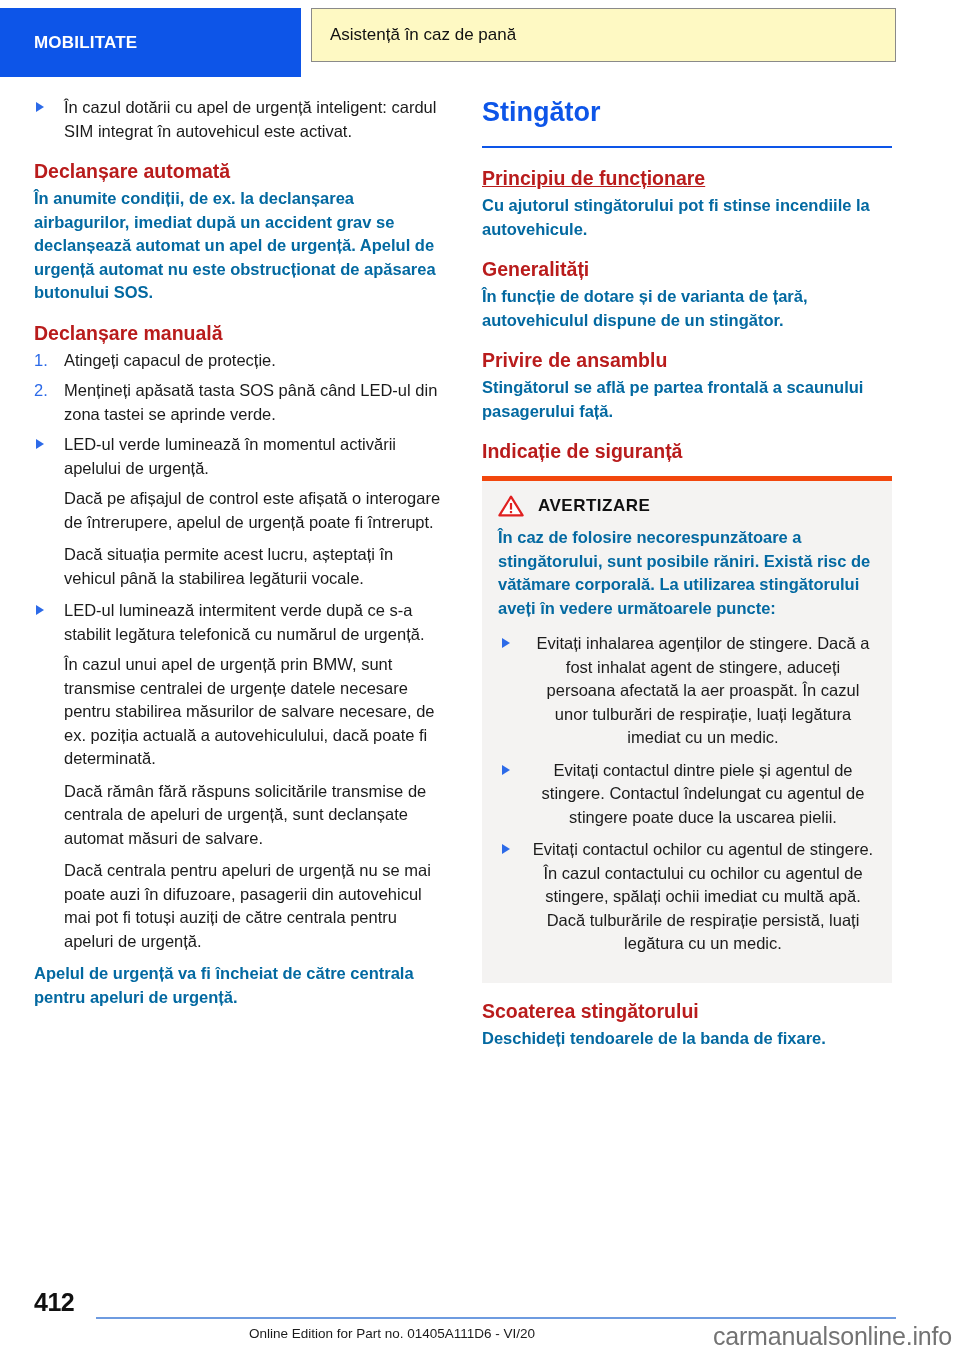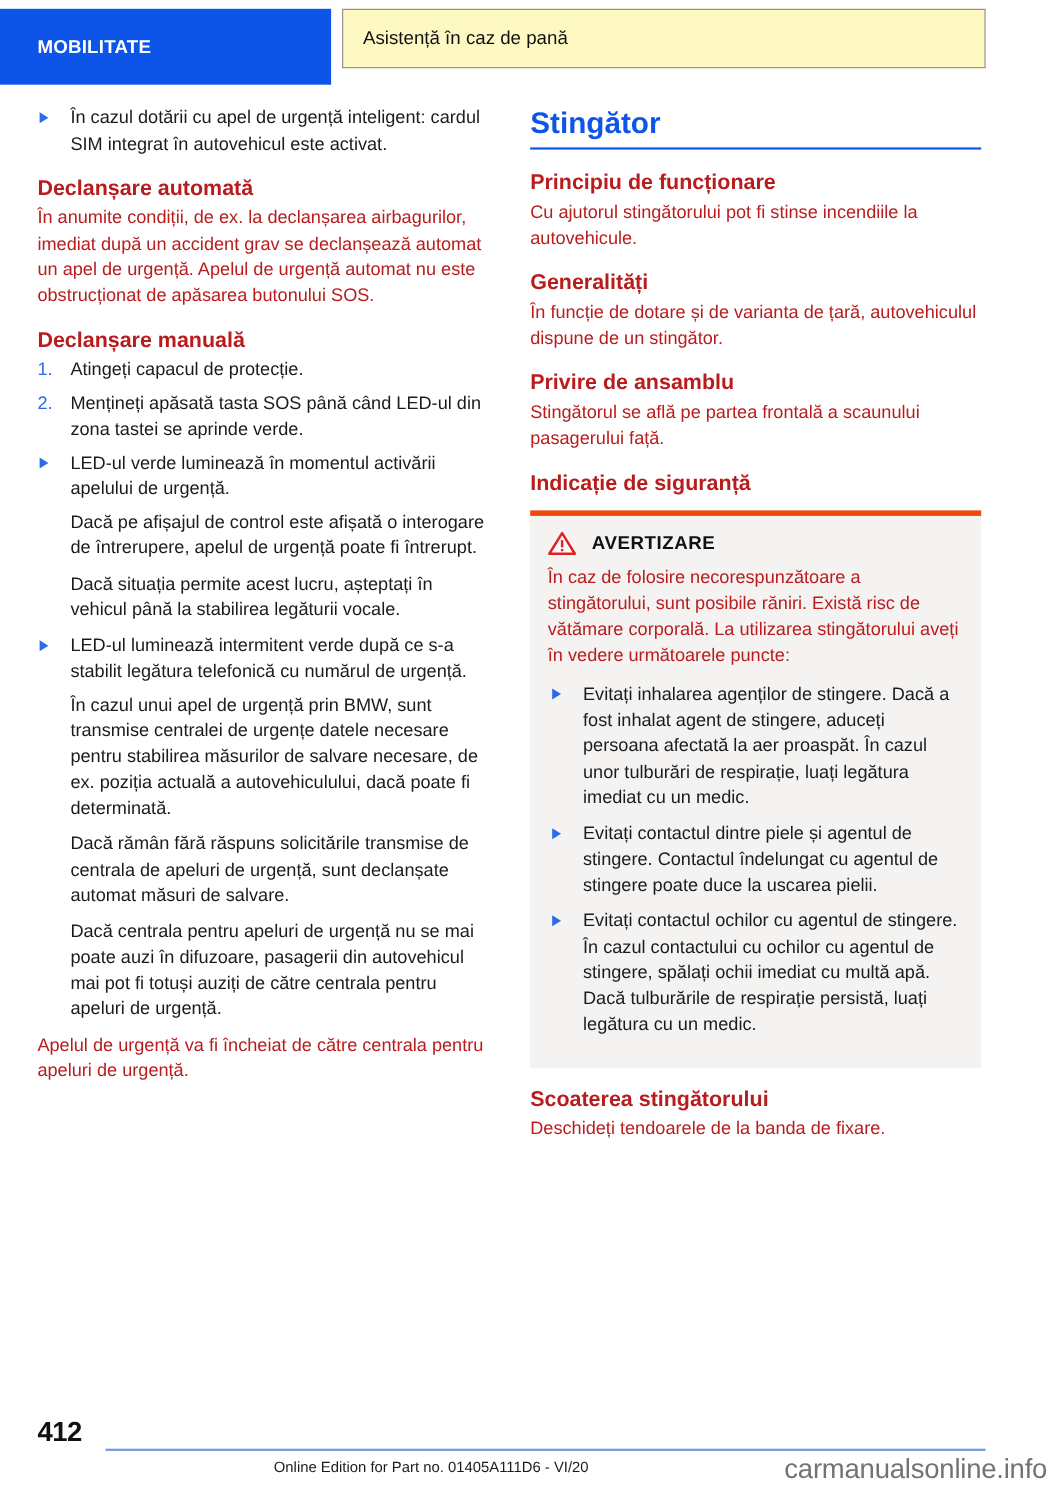--- a/index.html
+++ b/index.html
@@ -66,43 +66,44 @@
     position: absolute;
     top: 0;
   }
   .col-left  { left: 34px;  width: 410px; }
   .col-right { left: 482px; width: 410px; }
 
   
   p.body-text {
     font-size: 16.5px;
     line-height: 23.5px;
-    color: #b91c1c;
+    color: #0369a1;
     margin-bottom: 11px;
+    font-weight: bold;
   }
 
   h2.chapter-title {
     font-size: 27px;
     font-weight: bold;
     color: #0d55e8;
     line-height: 32px;
-    padding-bottom: 6px;
+    padding-bottom: 18px;
     border-bottom: 2px solid #0d55e8;
     margin-bottom: 18px;
   }
 
   h3.sub-heading {
     font-size: 19.5px;
     font-weight: bold;
     color: #b91c1c;
     line-height: 25px;
     margin-bottom: 3px;
     margin-top: 16px;
   }
-  h3.sub-heading.first { margin-top: 0; }
+  h3.sub-heading.first { margin-top: 0; text-decoration: underline; }
 
   
   ul.arrow-list, ol.num-list { list-style: none; }
 
   li.arrow-item, li.num-item {
     position: relative;
     padding-left: 30px;
     font-size: 16.5px;
     line-height: 23.5px;
     color: #1b1b1b;
@@ -149,21 +150,21 @@
   }
   .warning-icon { width: 26px; height: 22px; flex: none; }
   .warning-title {
     font-size: 17px;
     font-weight: bold;
     color: #101010;
     letter-spacing: 0.5px;
     margin-left: 14px;
   }
   .warning-box p.body-text { margin-bottom: 12px; }
-  .warning-box li.arrow-item { margin-bottom: 9px; padding-left: 32px; }
+  .warning-box li.arrow-item { margin-bottom: 9px; padding-left: 32px; text-align: center; }
   .warning-box li.arrow-item .marker {
     border-left-color: #2c6ae8;
     left: 4px;
   }
 
   
   .footer {
     position: absolute;
     left: 0;
     bottom: 0;

